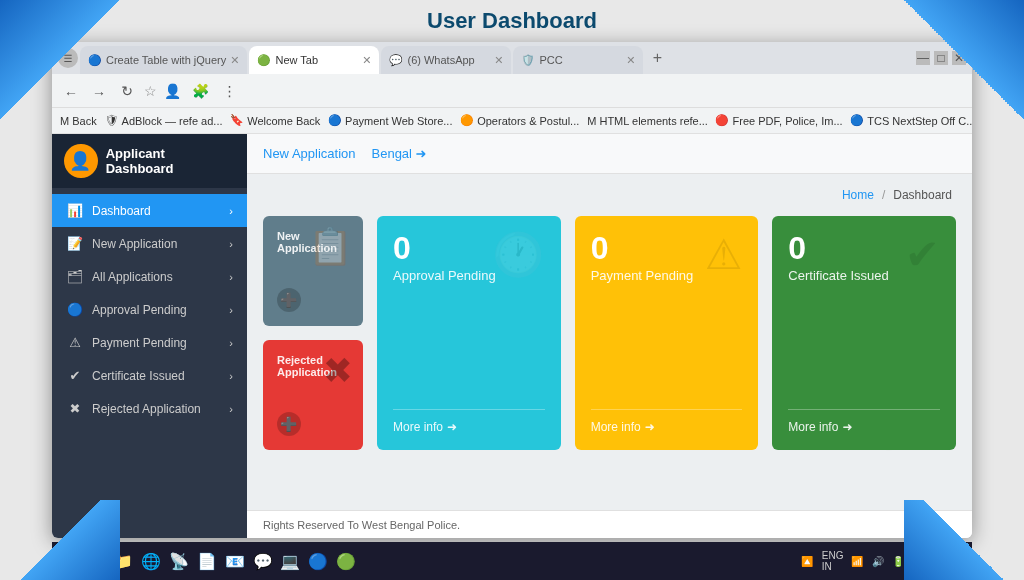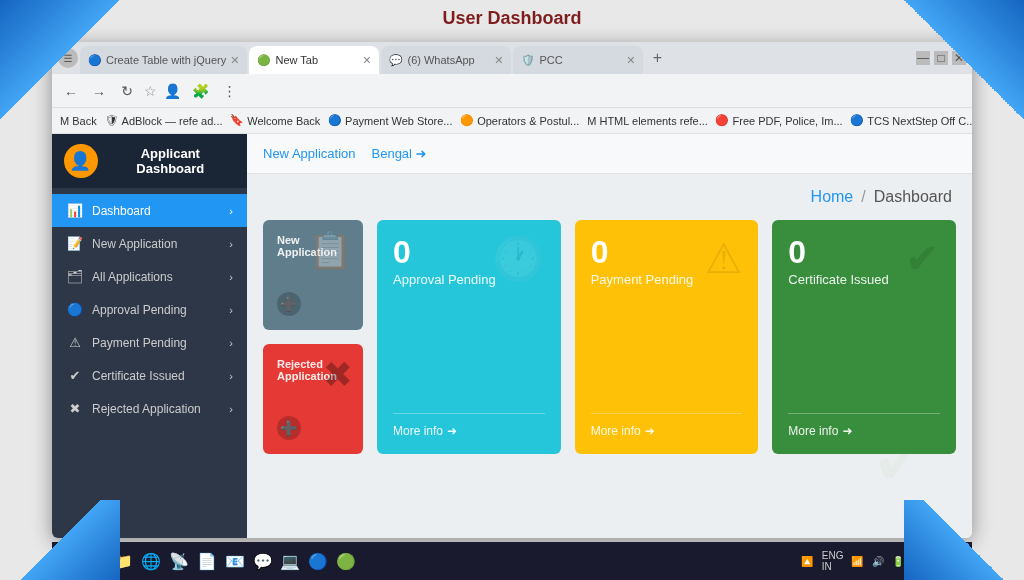--- a/index.html
+++ b/index.html
@@ -44,22 +44,22 @@
 
     
     .page-title-bar {
       position: absolute;
       top: 8px;
       left: 0; right: 0;
       text-align: center;
       z-index: 20;
     }
     .page-title-bar h1 {
-      font-size: 18px;
-      color: #7f1d1d;
+      font-size: 22px;
+      color: #0c4a6e;
       font-weight: bold;
     }
 
     
     .browser-window {
       position: absolute;
       top: 42px;
       left: 52px;
       right: 52px;
       bottom: 42px;
@@ -193,21 +193,21 @@
       padding: 10px 12px;
       gap: 8px;
     }
     .sidebar-avatar {
       width: 34px; height: 34px; border-radius: 50%;
       background: #ff9800;
       display: flex; align-items: center; justify-content: center;
       font-size: 18px; color: white;
     }
     .sidebar-title-text {
-      font-size: 13px; color: #fff; font-weight: bold; text-align: center;
+      font-size: 13px; color: #fff; font-weight: bold;
     }
     .sidebar-nav {
       display: flex; flex-direction: column;
       padding: 6px 0;
     }
     .sidebar-item {
       display: flex; align-items: center;
       padding: 9px 14px;
       color: #ccc;
       font-size: 12px;
@@ -250,21 +250,21 @@
     .main-content {
       flex: 1;
       padding: 14px 16px;
       overflow: hidden;
       position: relative;
     }
 
     
     .breadcrumb {
       display: flex; align-items: center;
-      font-size: 16px; color: #666;
+      font-size: 12px; color: #666;
       margin-bottom: 14px;
       justify-content: flex-end;
     }
     .breadcrumb span { color: #999; margin: 0 4px; }
 
     
     .cards-row {
       display: flex;
       gap: 14px;
       margin-bottom: 14px;
@@ -581,20 +581,23 @@
             <div class="stat-label">Certificate Issued</div>
             <div class="stat-more">
               <span>More info</span>
               <span> ➜</span>
             </div>
           </div>
 
         </div>
       </div>
 
+      <div class="footer">
+        <span>Rights Reserved To West Bengal Police.</span>
+      </div>
 
     </div>
   </div>
 </div>
 
 <div class="taskbar">
   <span class="taskbar-icon">⊞</span>
   <span class="taskbar-icon">🔍</span>
   <span class="taskbar-icon">📁</span>
   <span class="taskbar-icon">🌐</span>

